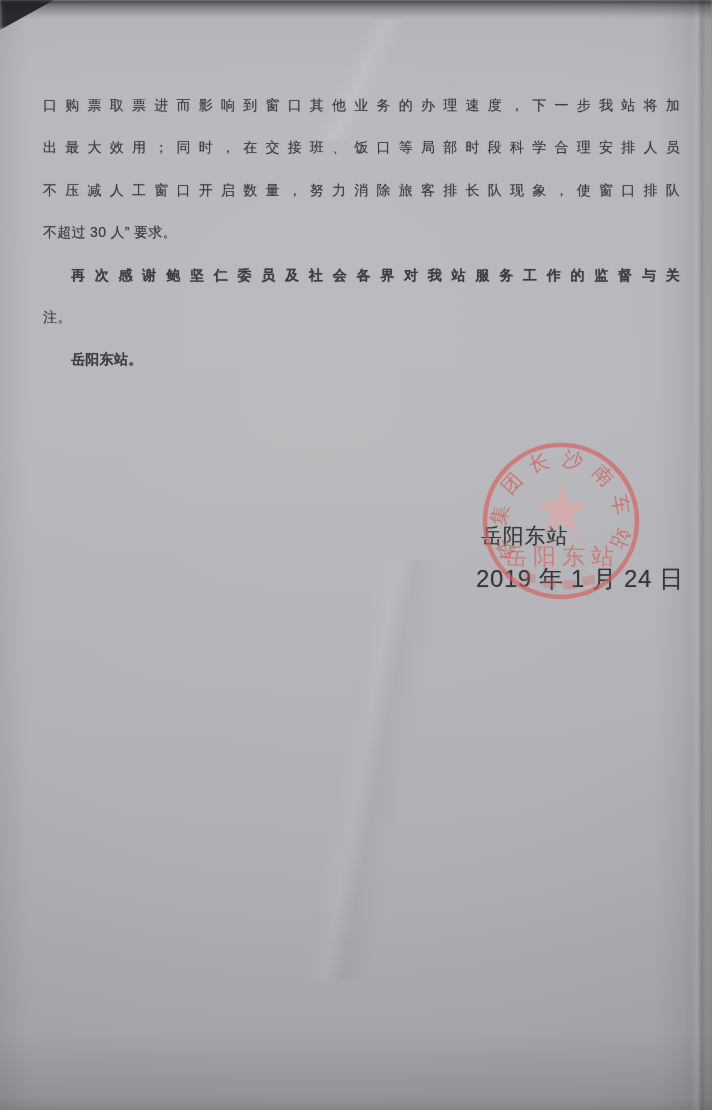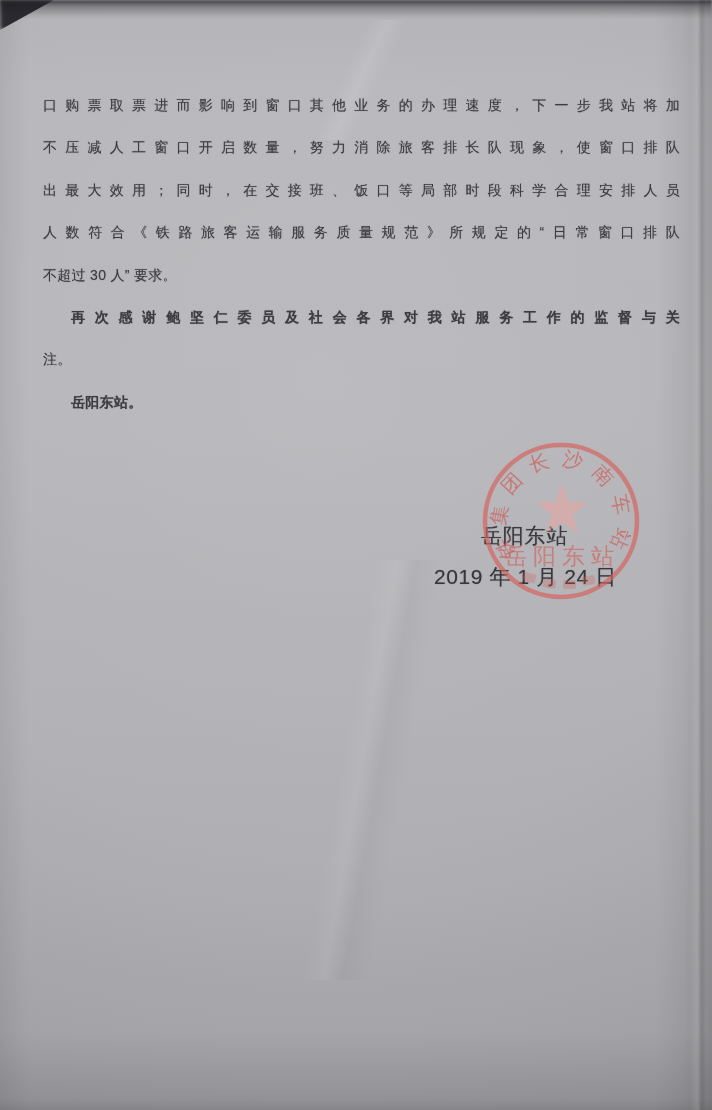--- a/index.html
+++ b/index.html
@@ -57,22 +57,22 @@
   .line.indent { text-indent: 2em; font-weight: bold; }
 
   .sig-name {
     position: absolute; left: 481px; top: 522px;
     font-size: 21px; letter-spacing: 0.8px;
     color: #3a3a3f;
     text-shadow: 0 0 1px rgba(70,70,76,0.55);
     filter: blur(0.3px);
   }
   .sig-date {
-    position: absolute; left: 434px; top: 563px;
-    font-size: 21px; letter-spacing: 0.6px;
+    position: absolute; left: 476px; top: 563px;
+    font-size: 24px; letter-spacing: 0.6px;
     color: #36363b;
     text-shadow: 0 0 1px rgba(70,70,76,0.55);
     filter: blur(0.3px);
   }
 
   .seal {
     position: absolute; left: 461px; top: 421px; width: 200px; height: 200px;
     filter: blur(0.45px);
     opacity: 0.92;
   }
@@ -83,23 +83,22 @@
 <div class="photo">
 
   <div class="crease-1"></div>
   <div class="crease-2"></div>
   <div class="crease-3"></div>
   <div class="top-edge"></div>
   <div class="corner-tl"></div>
 
   <div class="text-block">
     <div class="line full">口购票取票进而影响到窗口其他业务的办理速度，下一步我站将加</div>
+    <div class="line full">出最大效用；同时，在交接班、饭口等局部时段科学合理安排人员</div>
     <div class="line full">不压减人工窗口开启数量，努力消除旅客排长队现象，使窗口排队</div>
-    <div class="line full">出最大效用；同时，在交接班、饭口等局部时段科学合理安排人员</div>
-    <div class="line full">人数符合《铁路旅客运输服务质量规范》所规定的“日常窗口排队</div>
     <div class="line">不超过 30 人” 要求。</div>
     <div class="line full indent">再次感谢鲍坚仁委员及社会各界对我站服务工作的监督与关</div>
     <div class="line">注。</div>
     <div class="line indent">岳阳东站。</div>
   </div>
 
   <div class="sig-name">岳阳东站</div>
   <div class="sig-date">2019 年 1 月 24 日</div>
 
   <svg class="seal" viewBox="0 0 200 200" xmlns="http://www.w3.org/2000/svg">

